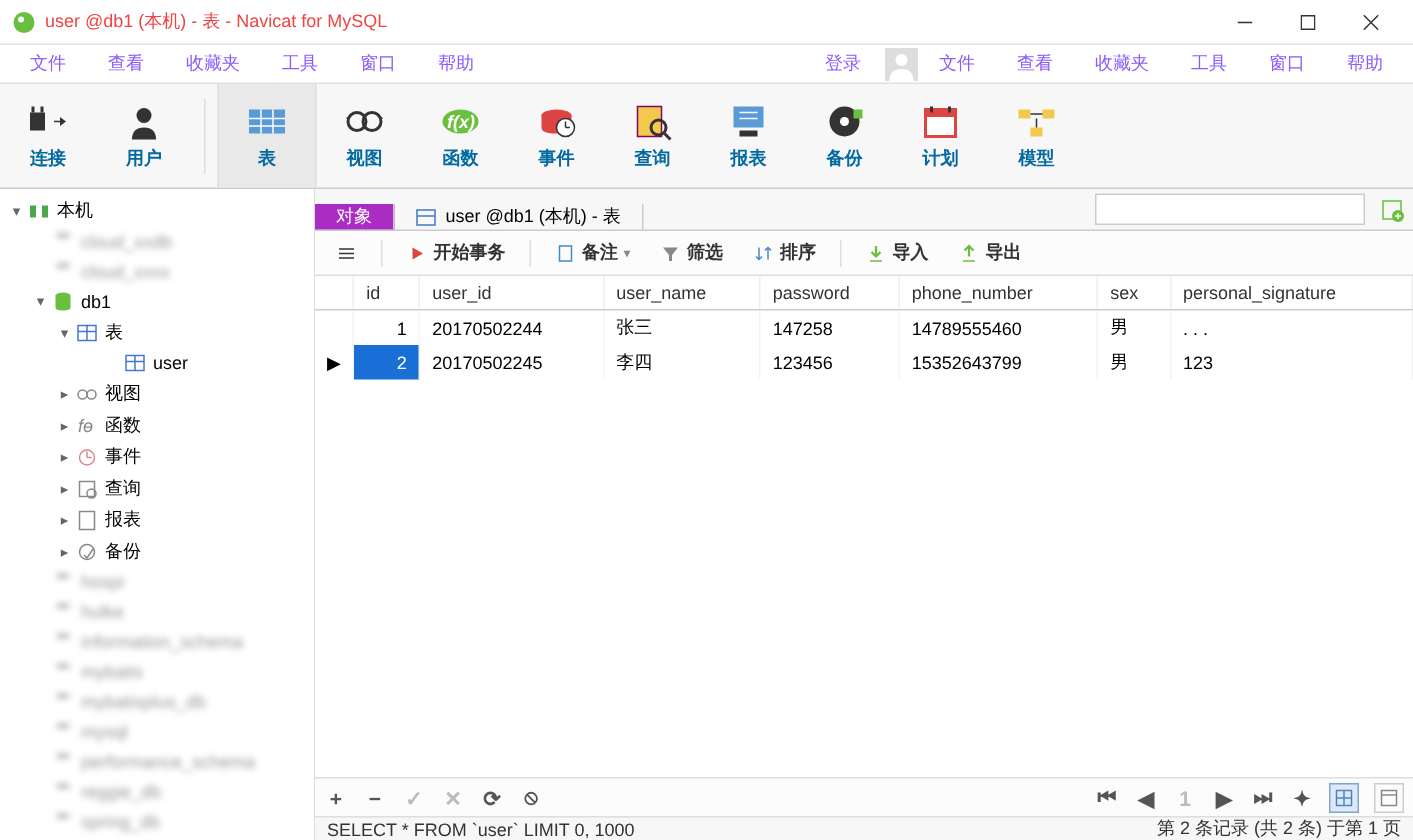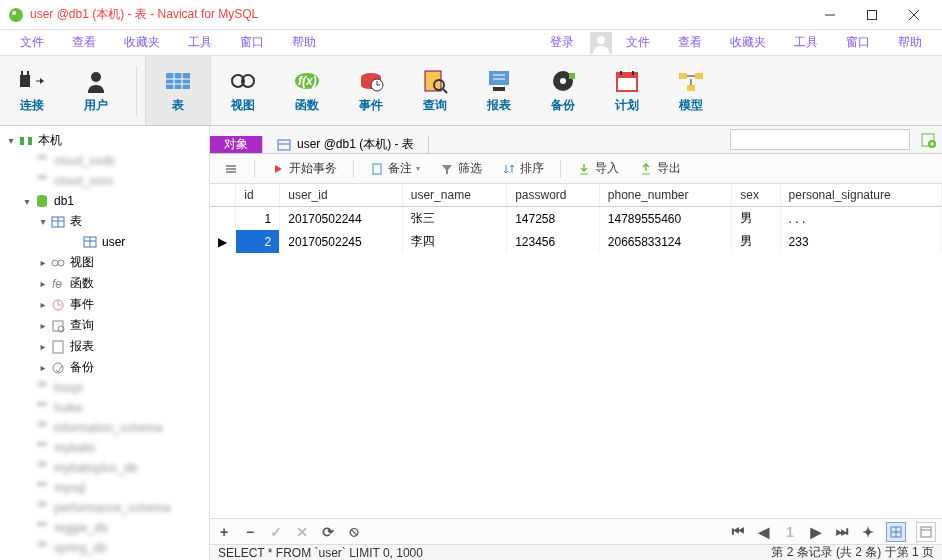--- a/index.html
+++ b/index.html
@@ -48,21 +48,21 @@
 .tabrow { height: 28px; display: flex; align-items: stretch; border-bottom: 1px solid #ccc; background: #f7f7f7; }
 .tab { display: flex; align-items: center; padding: 0 14px; cursor: pointer; border-right: 1px solid #ccc; gap: 6px; margin-top: 10px; }
 .tab.active { background: #a92dc4; color: #fff; }
 .tab .tab-icon { width: 14px; height: 14px; }
 .tabrow .spacer2 { flex: 1; }
 .tabrow .search { width: 180px; margin: 3px 4px; border: 1px solid #ccc; padding: 2px 6px; }
 .tabrow .newtab { width: 28px; display: flex; align-items: center; justify-content: center; cursor: pointer; }
 
 
 .subtb { height: 30px; display: flex; align-items: center; padding: 0 6px; border-bottom: 1px solid #ddd; background: #fcfcfc; gap: 4px; }
-.subtb .btn { display: flex; align-items: center; gap: 4px; padding: 3px 8px; cursor: pointer; color: #333; }
+.subtb .btn { display: flex; align-items: center; gap: 4px; padding: 3px 8px; cursor: pointer; color: #333; font-weight: bold; }
 .subtb .sep { width: 1px; height: 18px; background: #ddd; margin: 0 4px; }
 .subtb .icon { width: 14px; height: 14px; }
 
 
 .data-wrap { flex: 1; overflow: auto; position: relative; }
 table.data { border-collapse: collapse; width: 100%; }
 table.data th { text-align: left; padding: 4px 8px; background: #fff; border-bottom: 1px solid #ccc; border-right: 1px solid #eee; font-weight: normal; color: #333; }
 table.data td { padding: 3px 8px; border-right: 1px solid #f3f3f3; }
 table.data tr.sel td.idcell { background: #1a6fd6; color: #fff; }
 table.data tr.sel .rowmark { color: #000; }
@@ -583,23 +583,23 @@
               <td>14789555460</td>
               <td>男</td>
               <td>. . .</td>
             </tr>
             <tr class="sel">
               <td class="rowmark">▶</td>
               <td class="idcell">2</td>
               <td>20170502245</td>
               <td>李四</td>
               <td>123456</td>
-              <td>20665833124</td>
+              <td>15352643799</td>
               <td>男</td>
-              <td>233</td>
+              <td>123</td>
             </tr>
           </tbody>
       </table>
     </div>
 
     <div class="actionbar">
       <span class="act">+</span>
       <span class="act">−</span>
       <span class="act disabled">✓</span>
       <span class="act disabled">✕</span>

